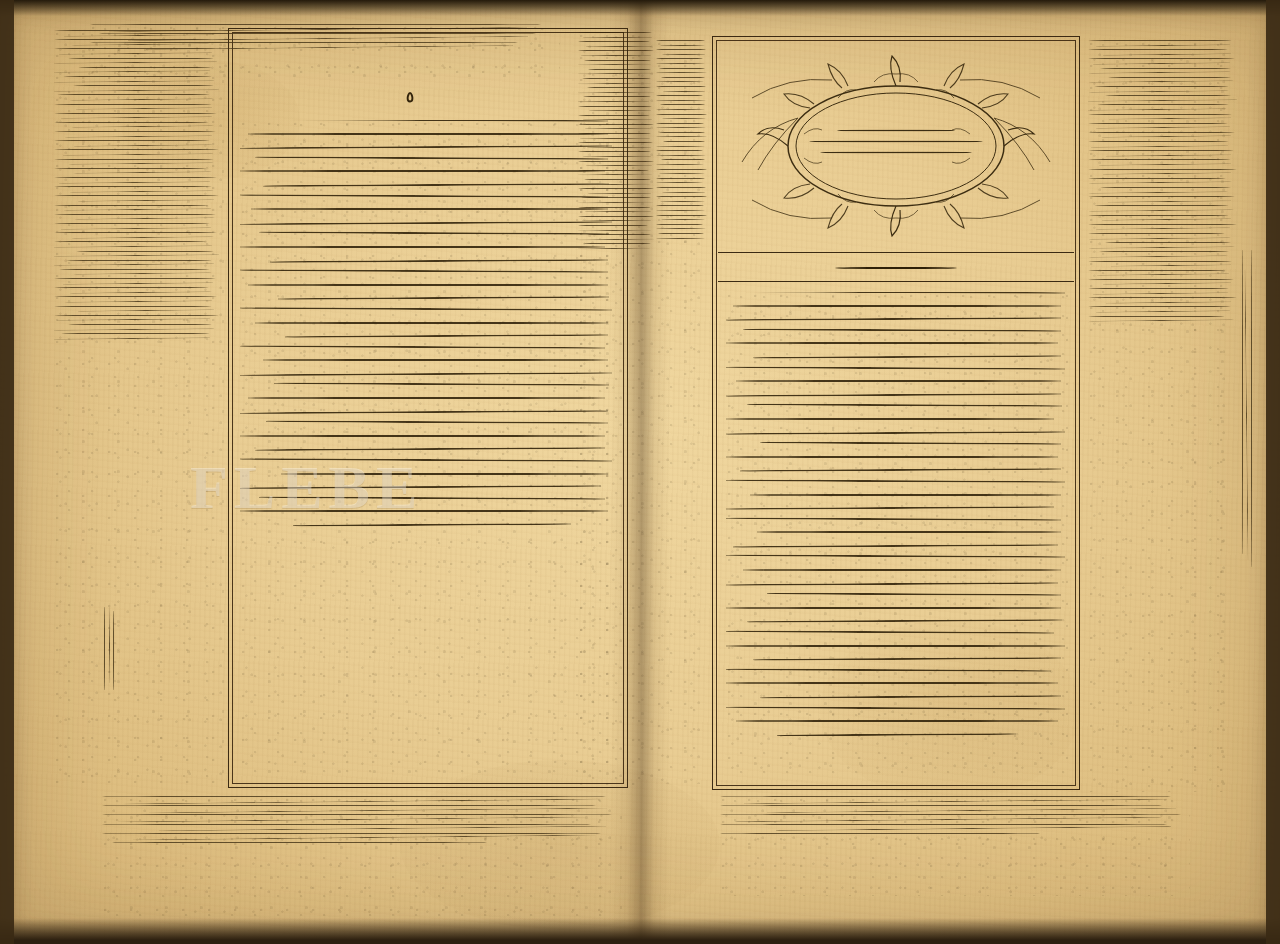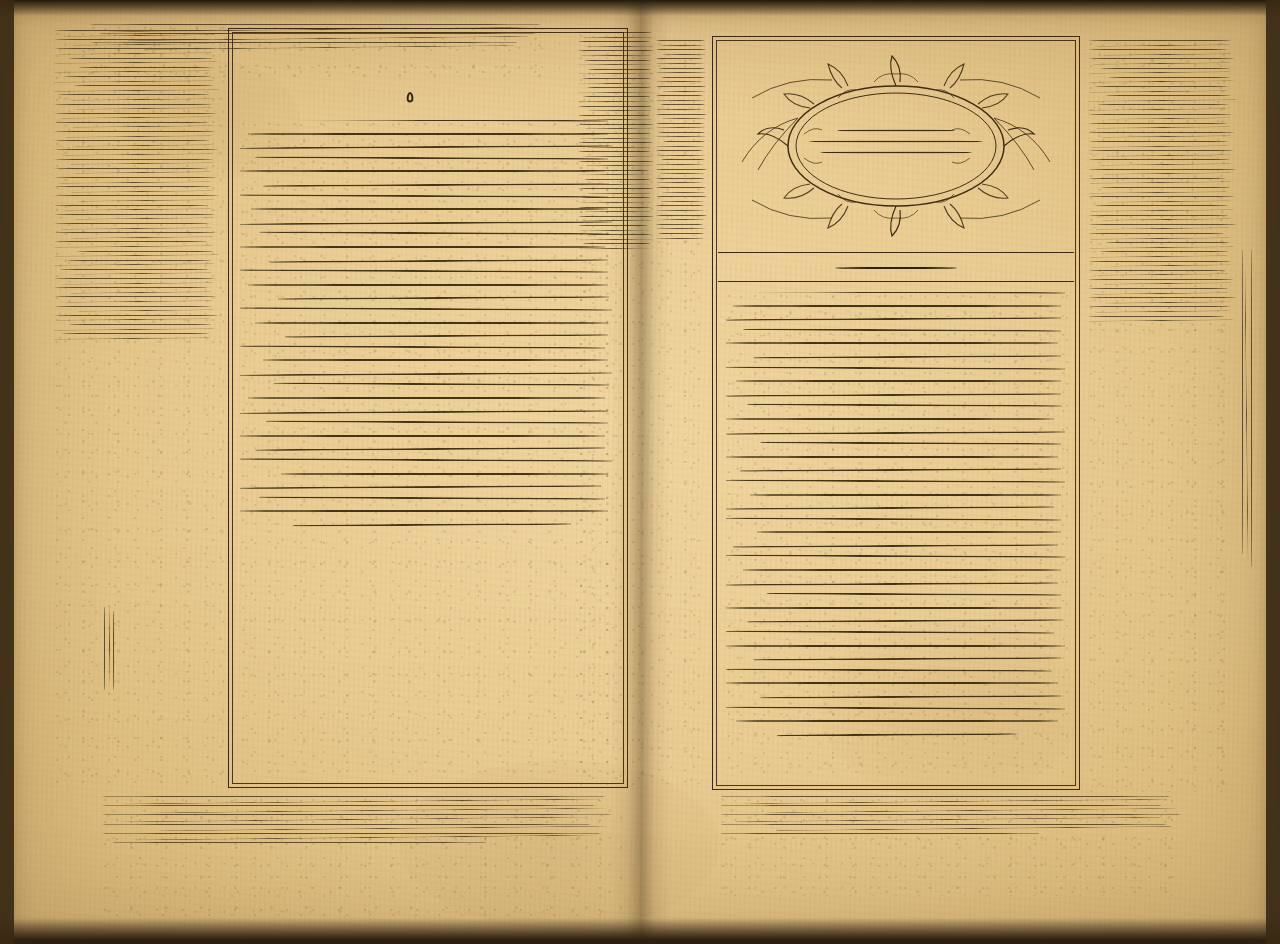--- a/index.html
+++ b/index.html
@@ -669,18 +669,19 @@
       <div class="ln" style="width:91%;margin-left:3%"></div>
       <div class="ln" style="width:95%"></div>
       <div class="ln" style="width:84%;margin-left:12%"></div>
       <div class="ln" style="width:68%"></div>
       <div class="inky"></div>
     </div>
   </div>
 
   <div class="gutter"></div>
 
+  <div class="watermark">FLEBE</div>
 
   <div class="edge-shadow"></div>
   <div class="top-dark"></div>
   <div class="bottom-dark"></div>
   <div class="outer-frame"></div>
 </div>
 
 </body></html>

